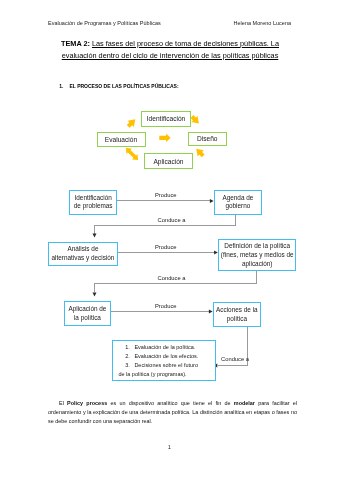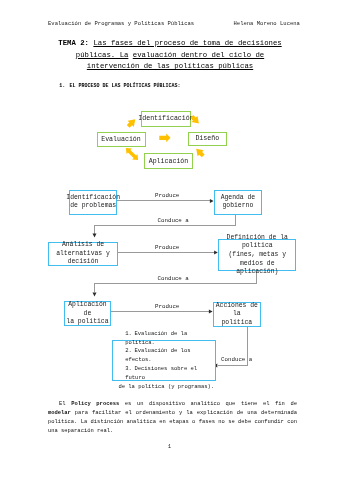--- a/index.html
+++ b/index.html
@@ -1,17 +1,17 @@
 <!DOCTYPE html>
 <html><head>
 <meta charset="utf-8">
 <style>
   html,body{margin:0;padding:0;}
   body{width:339px;height:480px;background:#fff;font-family:"Liberation Sans",sans-serif;color:#000;overflow:hidden;position:relative;}
-  .page{position:absolute;left:0;top:0;width:339px;height:428px;font-family:Liberation Mono, monospace;}
+  .page{position:absolute;left:0;top:0;width:339px;height:428px;}
   .hdr{position:absolute;font-size:5.5px;color:#1a1a1a;letter-spacing:0.02px;white-space:nowrap;}
   #hdr-left{left:48px;top:19.5px;}
   #hdr-right{left:233.5px;top:19.5px;}
   .title{position:absolute;left:48px;width:244px;text-align:center;font-size:7.3px;line-height:11.7px;font-weight:bold;}
   .title .u{text-decoration:underline;font-weight:normal;}
   #title{top:38px;}
   .numhead{position:absolute;left:59.2px;top:83px;font-size:5.0px;font-weight:bold;white-space:nowrap;}
   .numhead .n{display:inline-block;width:10.3px;}
   
   .gbox{position:absolute;border:1.1px solid #92d050;background:#fff;display:flex;align-items:center;justify-content:center;font-size:6.6px;color:#1a1a1a;white-space:nowrap;}

